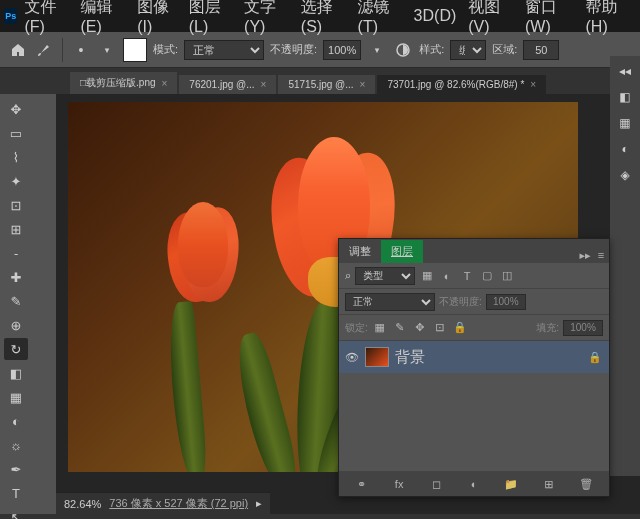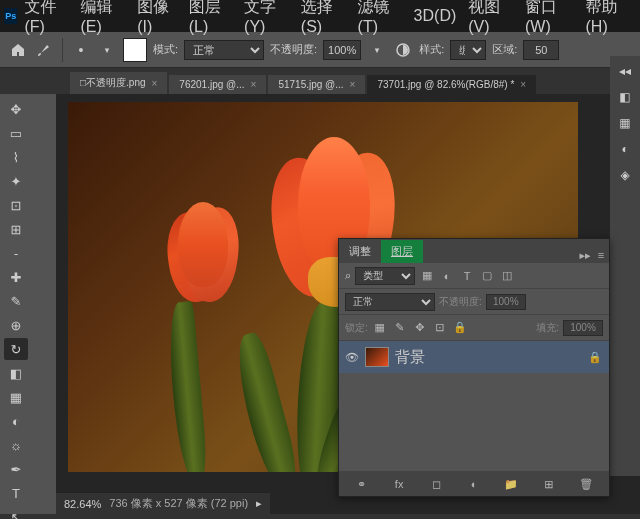--- a/index.html
+++ b/index.html
@@ -23,21 +23,21 @@
 .tool { width: 24px; height: 22px; display: flex; align-items: center; justify-content: center; cursor: pointer; border-radius: 2px; font-size: 13px; }
 .tool.active { background: #2a2a2a; }
 .canvas-area { flex: 1; background: #252525; position: relative; display: flex; align-items: flex-start; justify-content: flex-start; padding: 8px 0 0 12px; }
 .canvas { width: 510px; height: 370px; background: linear-gradient(135deg, #3a1a08 0%, #5a3010 30%, #7a5018 60%, #4a3012 100%); position: relative; overflow: hidden; }
 .tulip1 { position: absolute; left: 90px; top: 100px; width: 90px; height: 120px; }
 .tulip2 { position: absolute; left: 200px; top: 35px; width: 130px; height: 190px; }
 .petal { position: absolute; border-radius: 50% 50% 45% 45%; }
 .leaf { position: absolute; background: linear-gradient(90deg, #2a4010 0%, #5a7020 50%, #3a5015 100%); }
 .statusbar { position: absolute; bottom: 0; left: 56px; height: 22px; background: #323232; display: flex; align-items: center; padding: 0 8px; gap: 8px; font-size: 11px; border-top: 1px solid #222; }
 .zoom { color: #ccc; }
-.doc-info { color: #aaa; }
+.doc-info { color: #aaa; text-decoration: underline; }
 .panel-dock { position: absolute; right: 0; top: 56px; width: 30px; background: #434343; height: 420px; padding: 4px 0; display: flex; flex-direction: column; gap: 4px; align-items: center; }
 .dock-icon { width: 22px; height: 22px; display: flex; align-items: center; justify-content: center; cursor: pointer; font-size: 12px; }
 .layers-panel { position: absolute; right: 30px; top: 238px; width: 272px; background: #535353; border: 1px solid #222; box-shadow: 0 2px 8px rgba(0,0,0,0.5); }
 .panel-tabs { display: flex; background: #434343; height: 24px; align-items: flex-end; }
 .panel-tab { padding: 4px 10px; font-size: 11px; cursor: pointer; }
 .panel-tab.active { background: #15803d; text-decoration: underline; }
 .panel-row { display: flex; align-items: center; padding: 4px 6px; gap: 4px; border-bottom: 1px solid #444; height: 26px; }
 .panel-icon { width: 16px; height: 16px; display: flex; align-items: center; justify-content: center; cursor: pointer; font-size: 11px; opacity: 0.8; }
 .panel-select { background: #3a3a3a; border: 1px solid #2a2a2a; color: #ccc; height: 18px; font-size: 10px; flex: 1; padding: 0 3px; }
 .panel-label { font-size: 10px; color: #888; }
@@ -96,21 +96,21 @@
       </svg>
     </div>
   <span class="tb-label">样式:</span>
   <select class="tb-select" style="width:36px"><option>绷紧短</option></select>
   <span class="tb-label">区域:</span>
   <input class="tb-input" style="width: 36px;" value="50">
 </div>
 
 <div class="tabs">
   <div class="tab">
-      <span>□不透明度.png</span>
+      <span>□载剪压缩版.png</span>
       <span class="tab-close">×</span>
     </div>
   <div class="tab">
       <span>76201.jpg @...</span>
       <span class="tab-close">×</span>
     </div>
   <div class="tab">
       <span>51715.jpg @...</span>
       <span class="tab-close">×</span>
     </div>

